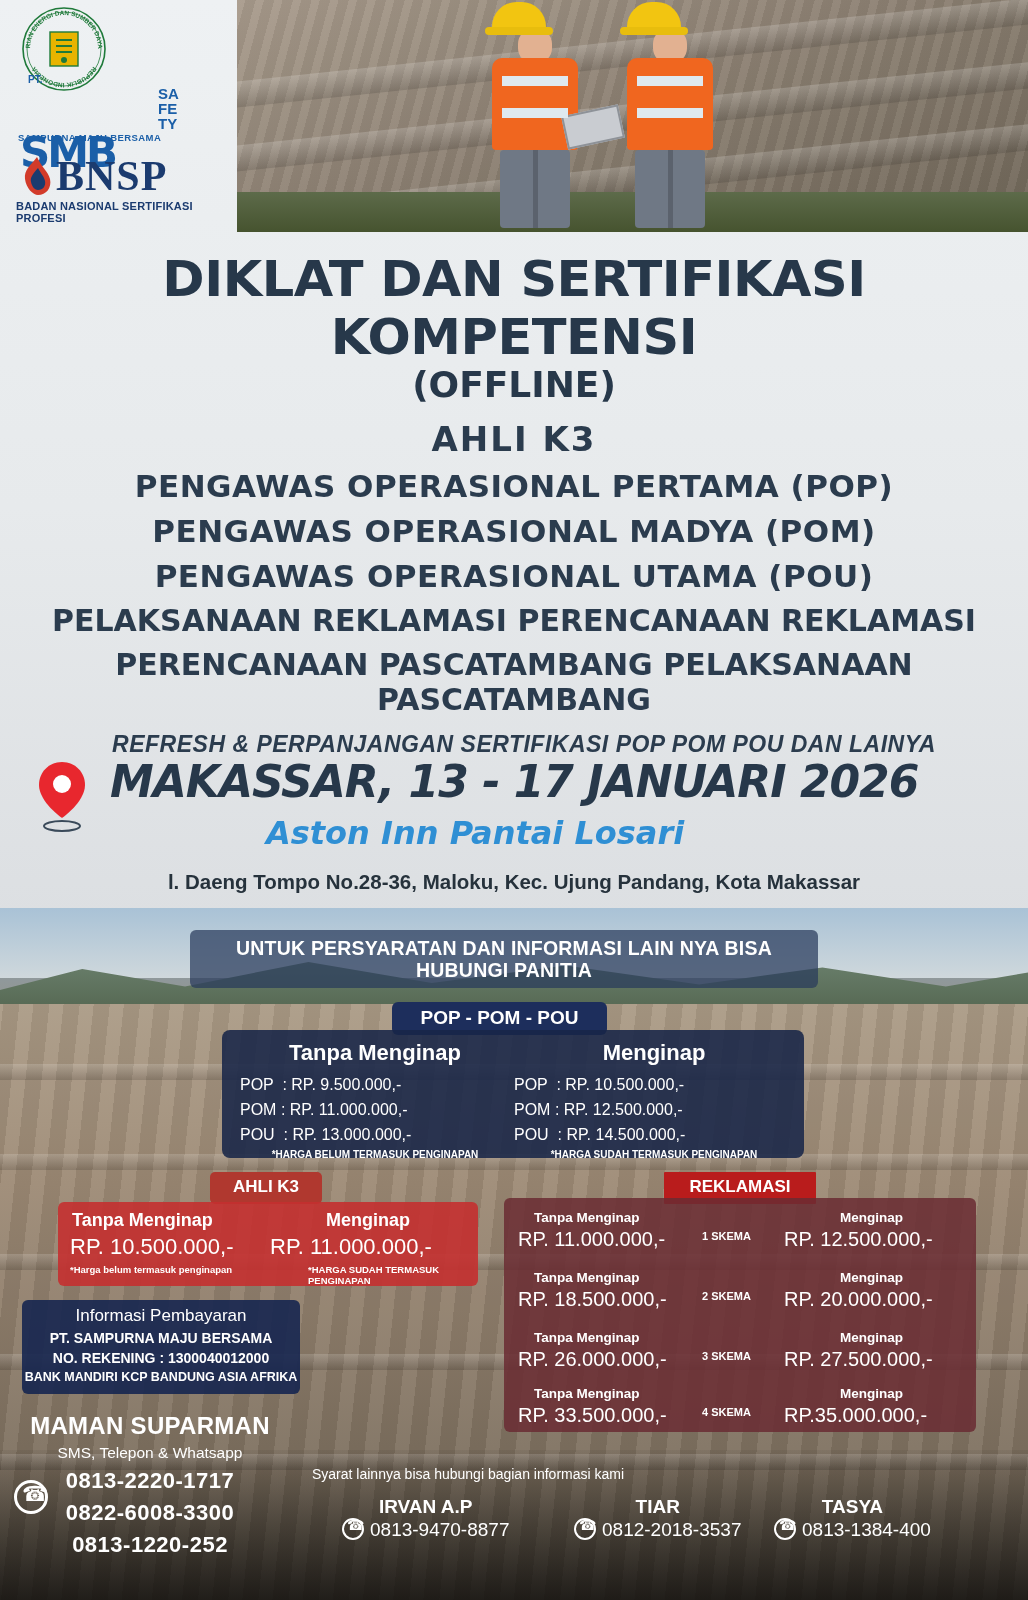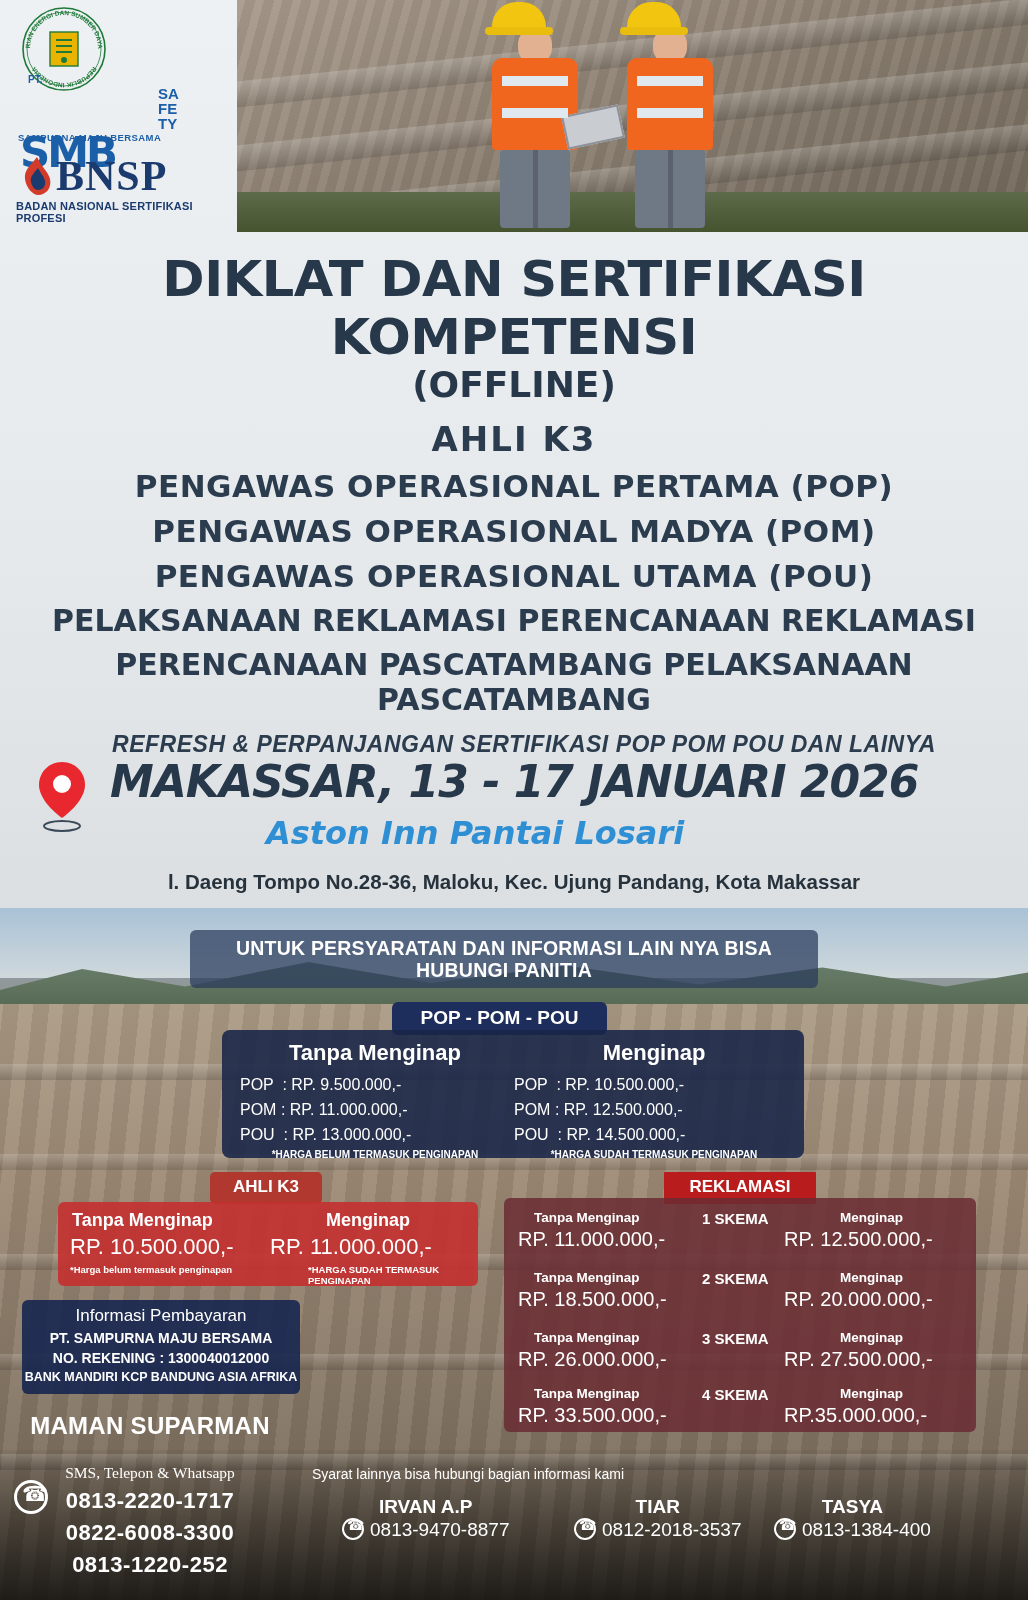--- a/index.html
+++ b/index.html
@@ -214,39 +214,39 @@
     background:#b91c1c; border-radius: 1px; color:#fff; text-align:center;
     font-size: 17px; font-weight: bold; padding-top: 5px;
   }
   .rek-box {
     position:absolute; left: 504px; top: 1198px; width: 472px; height: 234px;
     background: rgba(106,44,50,.85); border-radius: 6px; color:#fff;
   }
   .rek-row { position:absolute; left:0; width: 472px; height: 52px; }
   .rek-lbl { position:absolute; font-size: 13.5px; font-weight: bold; top: 4px; }
   .rek-lbl.l { left: 30px; }
-  .rek-lbl.c { left: 198px; font-size: 15px; }
+  .rek-lbl.c { left: 198px; font-size: 11px; margin-top: 20px; }
   .rek-lbl.r { left: 336px; }
   .rek-val { position:absolute; font-size: 20px; top: 22px; }
   .rek-val.l { left: 14px; }
   .rek-val.r { left: 280px; }
 
   .pay-box {
     position:absolute; left: 22px; top: 1300px; width: 278px; height: 94px;
     background: rgba(22,38,80,.9); border-radius: 6px; color:#fff; text-align:center;
   }
   .pay-h { font-size: 17px; margin-top: 6px; }
   .pay-l { font-size: 14px; font-weight: bold; margin-top: 4px; }
 
   
   .contact-main {
     position:absolute; left: 0; top: 1412px; width: 300px; text-align:center; color:#fff;
   }
   .cm-name { font-size: 24px; font-weight: bold; letter-spacing:.3px; }
-  .cm-sub { font-size: 15.5px; margin-top: 24px; font-family: Liberation Serif, serif; }
+  .cm-sub { font-size: 15.5px; margin-top: 4px; }
   .cm-num { font-size: 22px; font-weight: bold; margin-top: 6px; letter-spacing: .5px; }
   .cm-icon { position:absolute; left: 14px; top: 68px; }
 
   .syarat {
     position:absolute; left: 312px; top: 1466px; font-size: 14px; color:#fff;
   }
   .contact-row {
     position:absolute; left: 312px; top: 1496px; width: 700px; height: 90px; color:#fff;
   }
   .cr-item { position:absolute; top: 0; }

